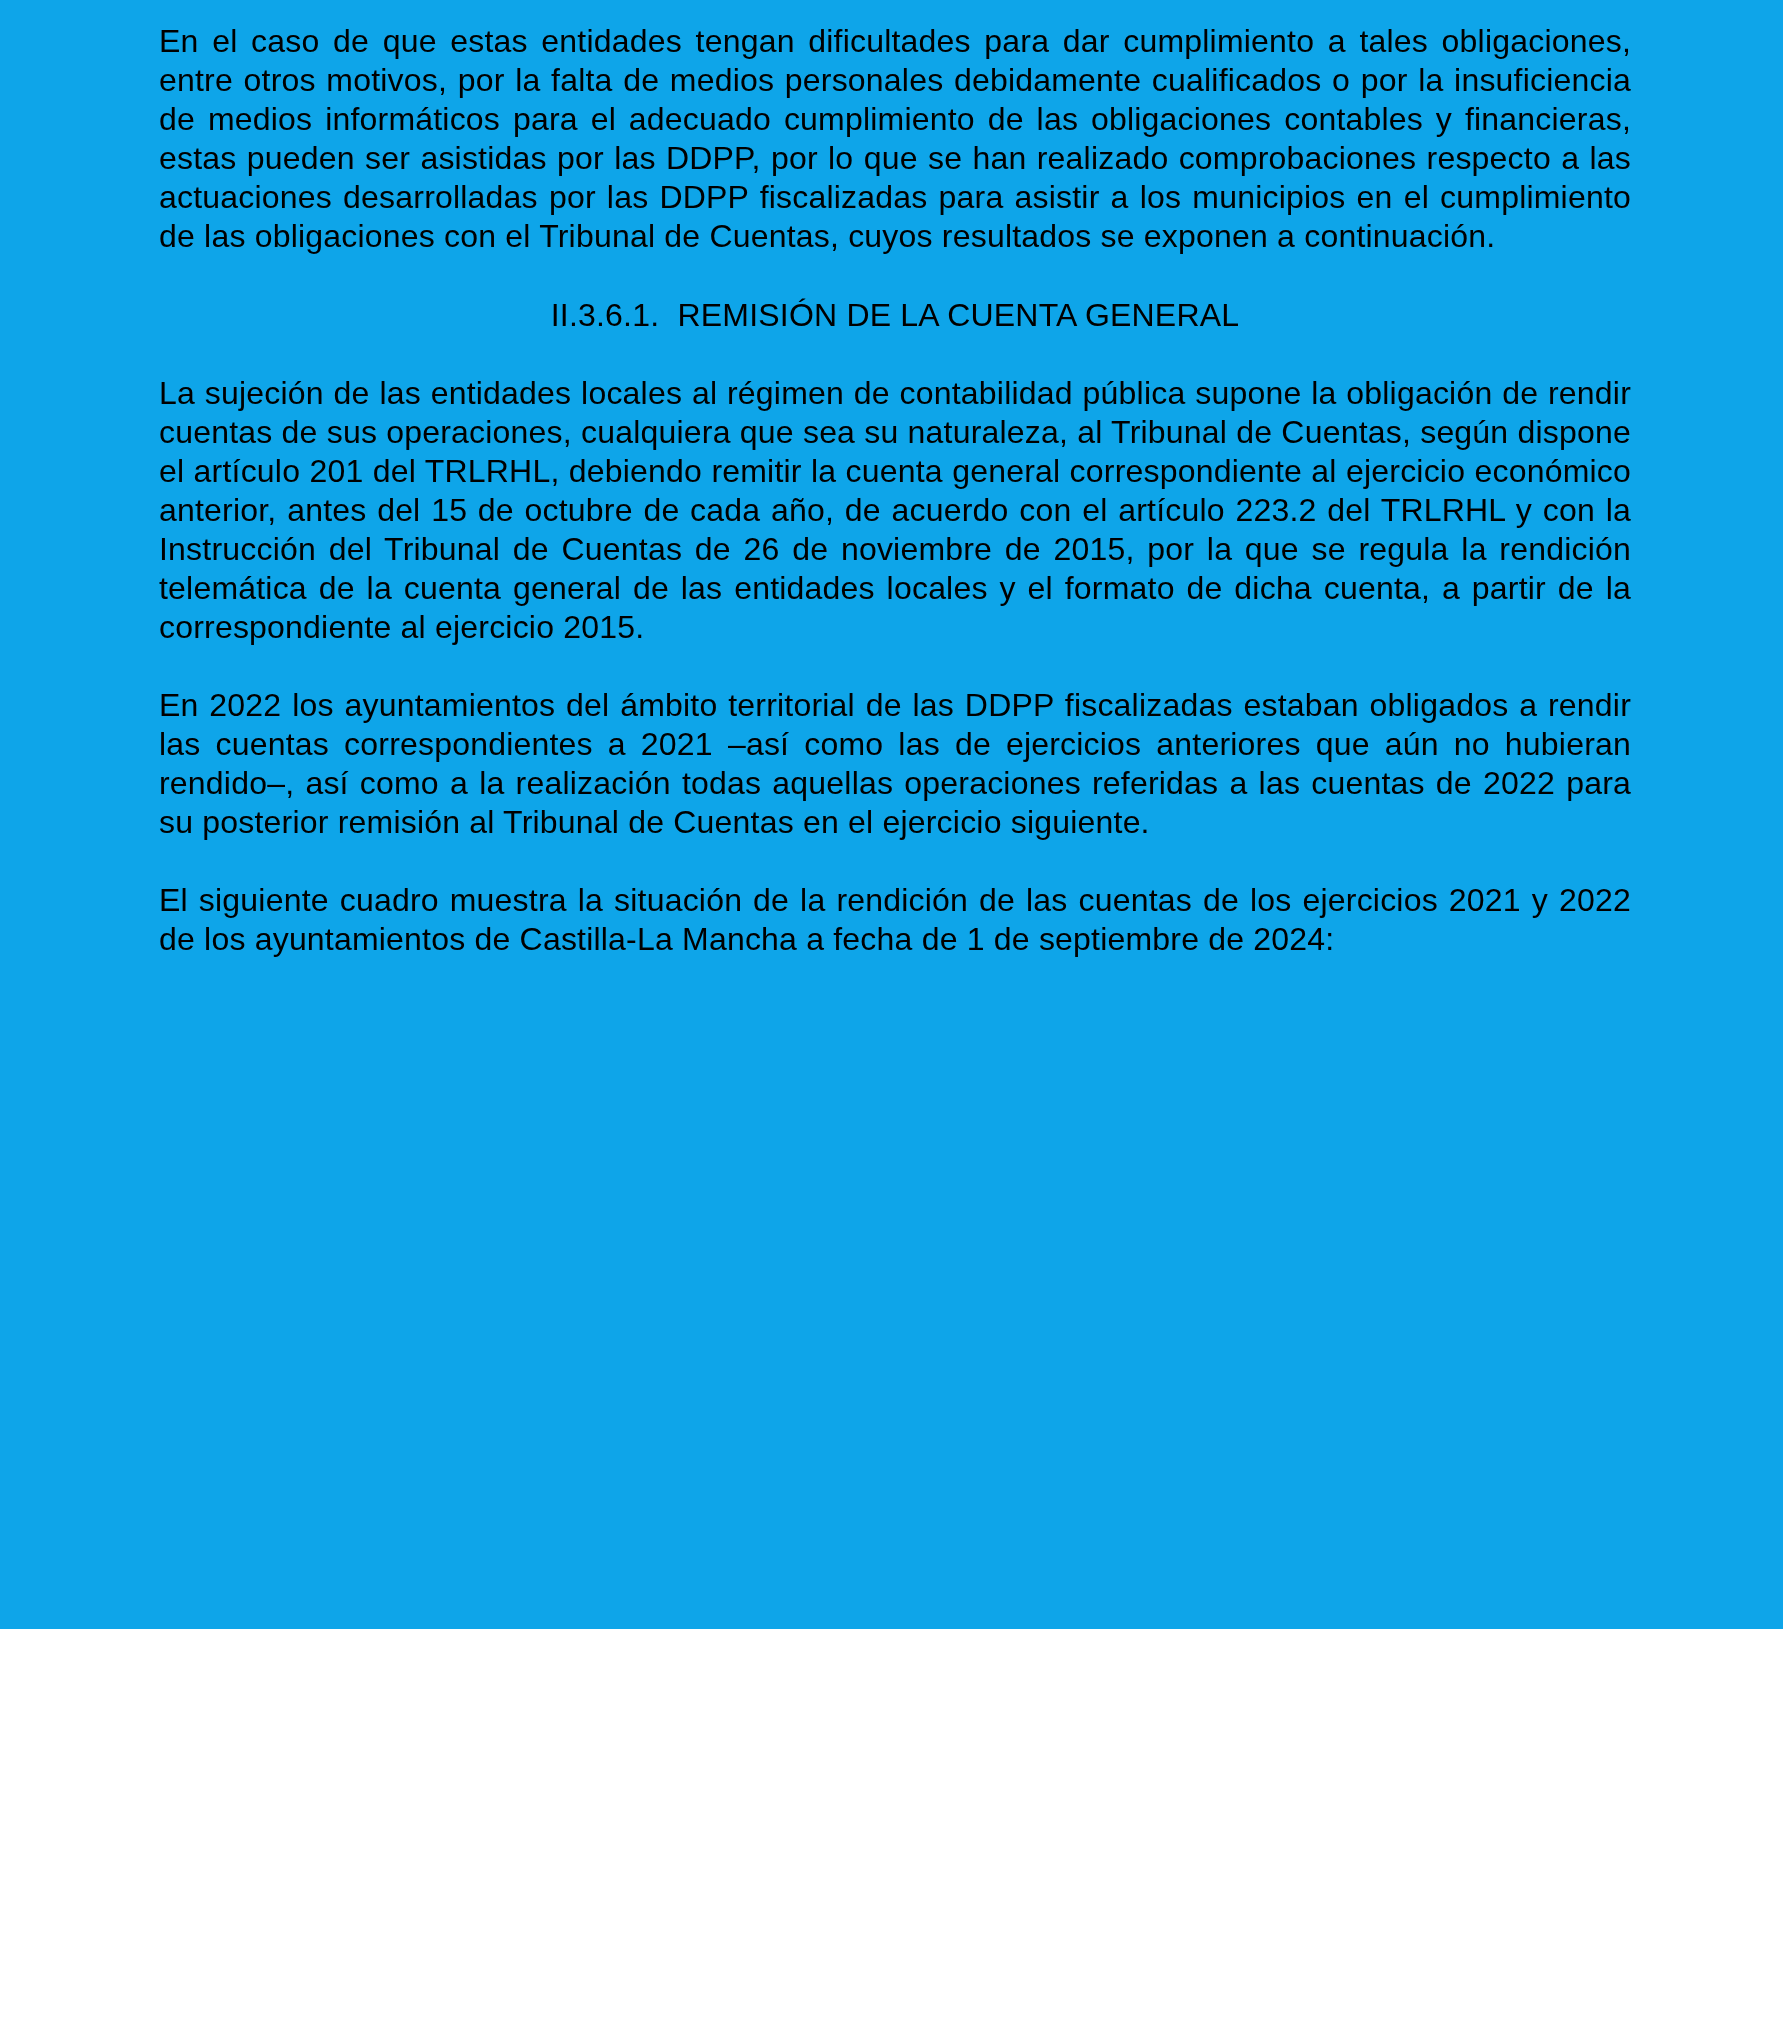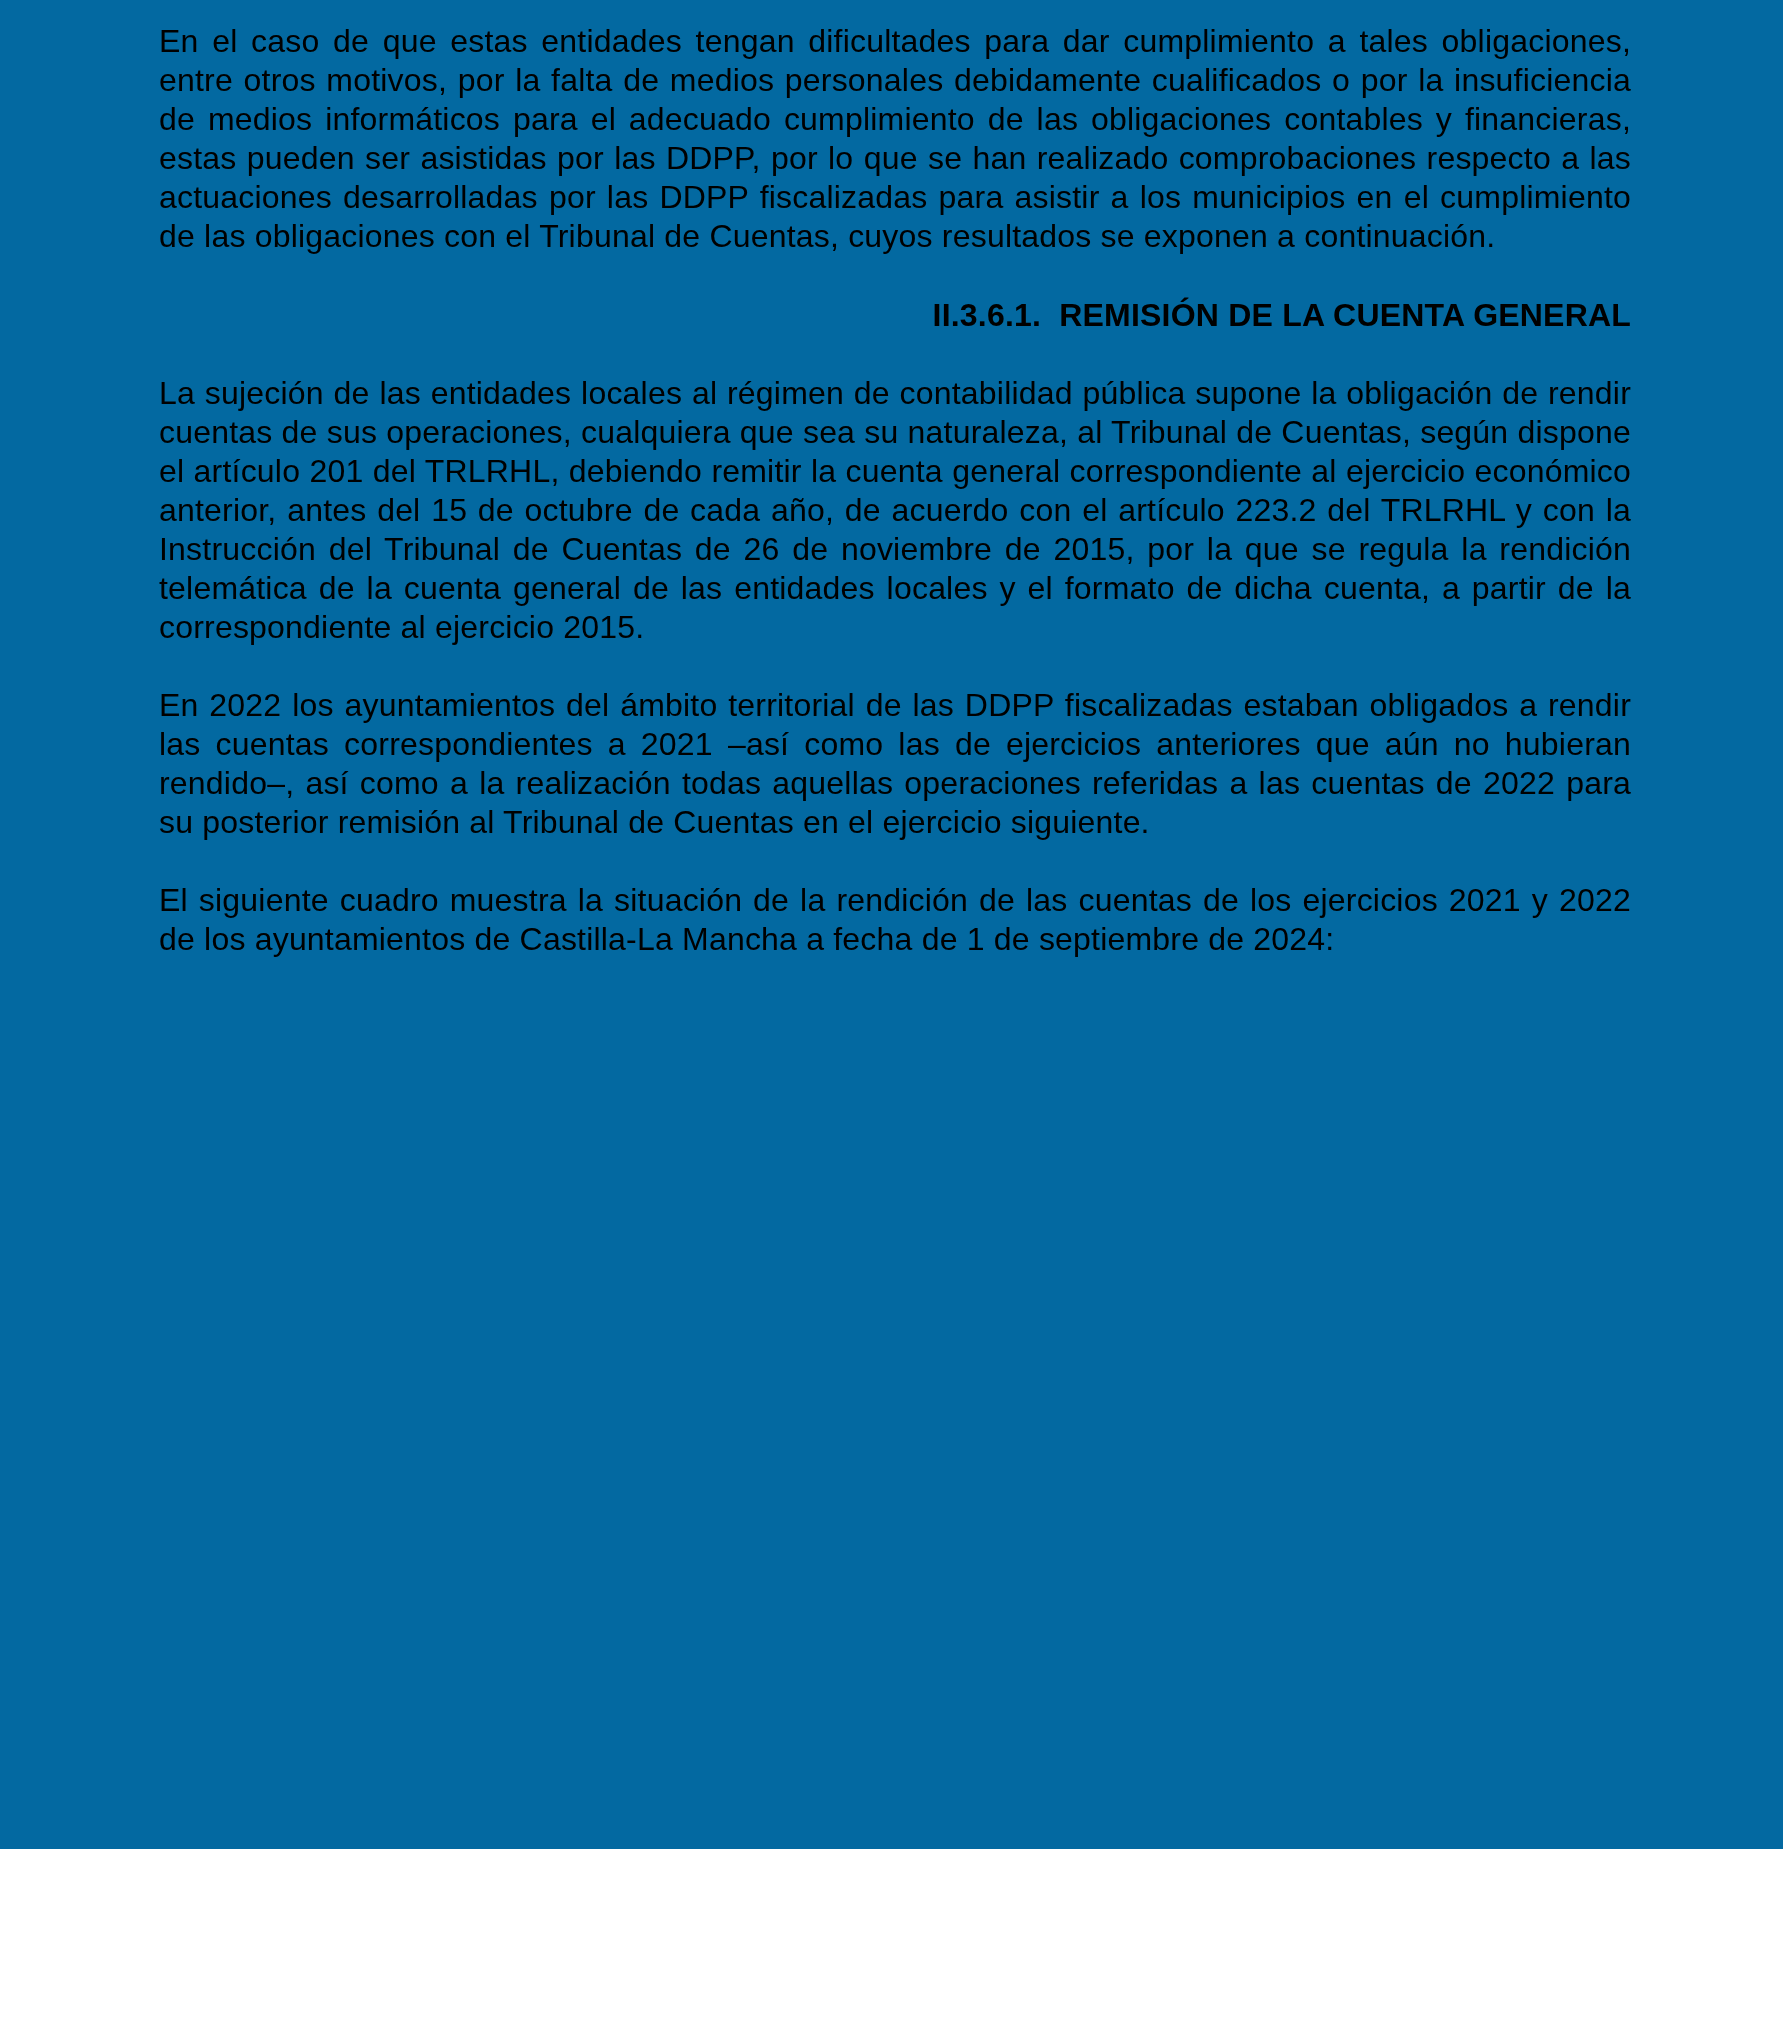--- a/index.html
+++ b/index.html
@@ -10,41 +10,41 @@
   body {
     width: 1784px;
     height: 2041px;
     overflow: hidden;
     font-family: "Liberation Sans", "DejaVu Sans", sans-serif;
     color: #000000;
   }
   .page {
     box-sizing: border-box;
     width: 1784px;
-    height: 1849px;
-    background: #0369a1;
+    height: 1629px;
+    background: #0ea5e9;
     padding: 22px 153px 0 159px;
   }
   .para {
     margin: 0 0 39px 0;
     font-size: 32px;
     line-height: 39px;
     text-align: justify;
     text-justify: inter-word;
     letter-spacing: 0.2px;
   }
   .para:last-child {
     margin-bottom: 16px;
   }
   .heading {
     margin: 40px 0 39px 0;
     font-size: 32px;
     line-height: 39px;
-    font-weight: 700;
-    text-align: right;
+    font-weight: 400;
+    text-align: center;
     white-space: pre-wrap;
     letter-spacing: 0.2px;
   }
 </style>
 </head>
 <body>
 
 <div class="page">
   <p class="para">En el caso de que estas entidades tengan dificultades para dar cumplimiento a tales obligaciones, entre otros motivos, por la falta de medios personales debidamente cualificados o por la insuficiencia de medios informáticos para el adecuado cumplimiento de las obligaciones contables y financieras, estas pueden ser asistidas por las DDPP, por lo que se han realizado comprobaciones respecto a las actuaciones desarrolladas por las DDPP fiscalizadas para asistir a los municipios en el cumplimiento de las obligaciones con el Tribunal de Cuentas, cuyos resultados se exponen a continuación.</p>
 

